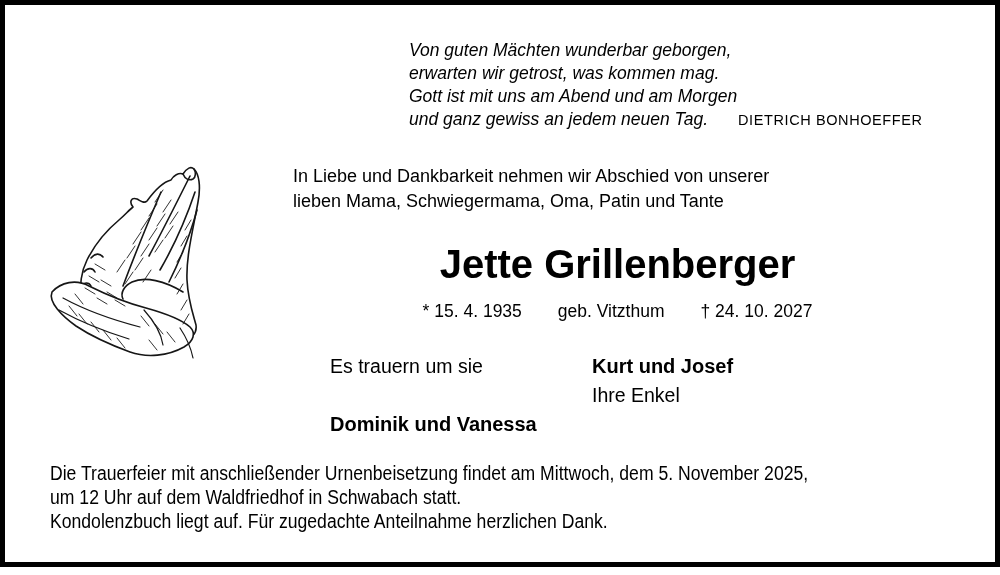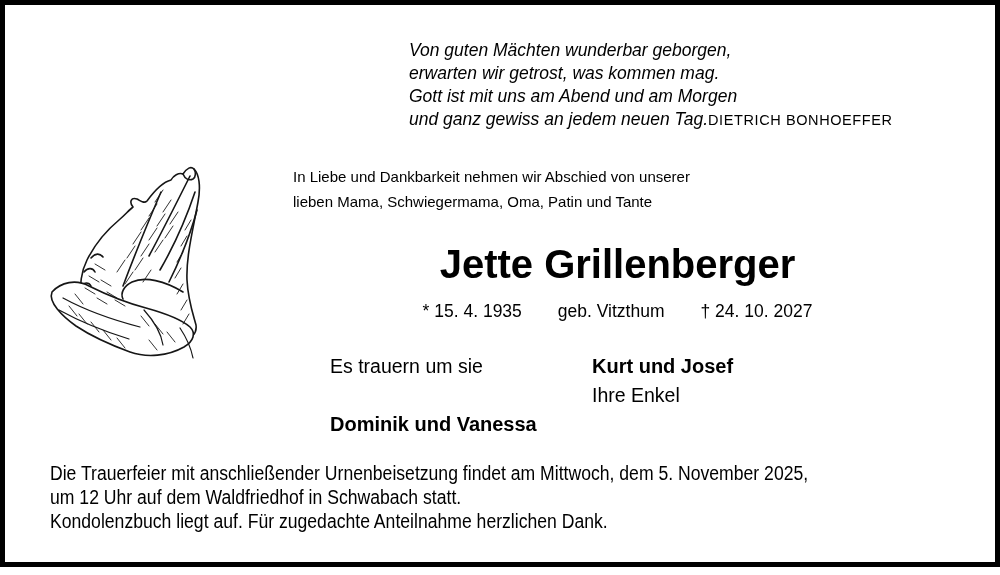--- a/index.html
+++ b/index.html
@@ -34,28 +34,28 @@
     top: 39px;
     font-size: 17.5px;
     line-height: 23px;
     font-style: italic;
     white-space: nowrap;
   }
   .quote .attribution {
     font-style: normal;
     font-size: 14.5px;
     letter-spacing: 0.6px;
-    margin-left: 0;
+    margin-left: 30px;
   }
   
   .intro {
     position: absolute;
     left: 293px;
     top: 164px;
-    font-size: 15px;
+    font-size: 18px;
     line-height: 25px;
     white-space: nowrap;
   }
   
   .name {
     position: absolute;
     left: 295px;
     top: 233px;
     width: 645px;
     text-align: center;

